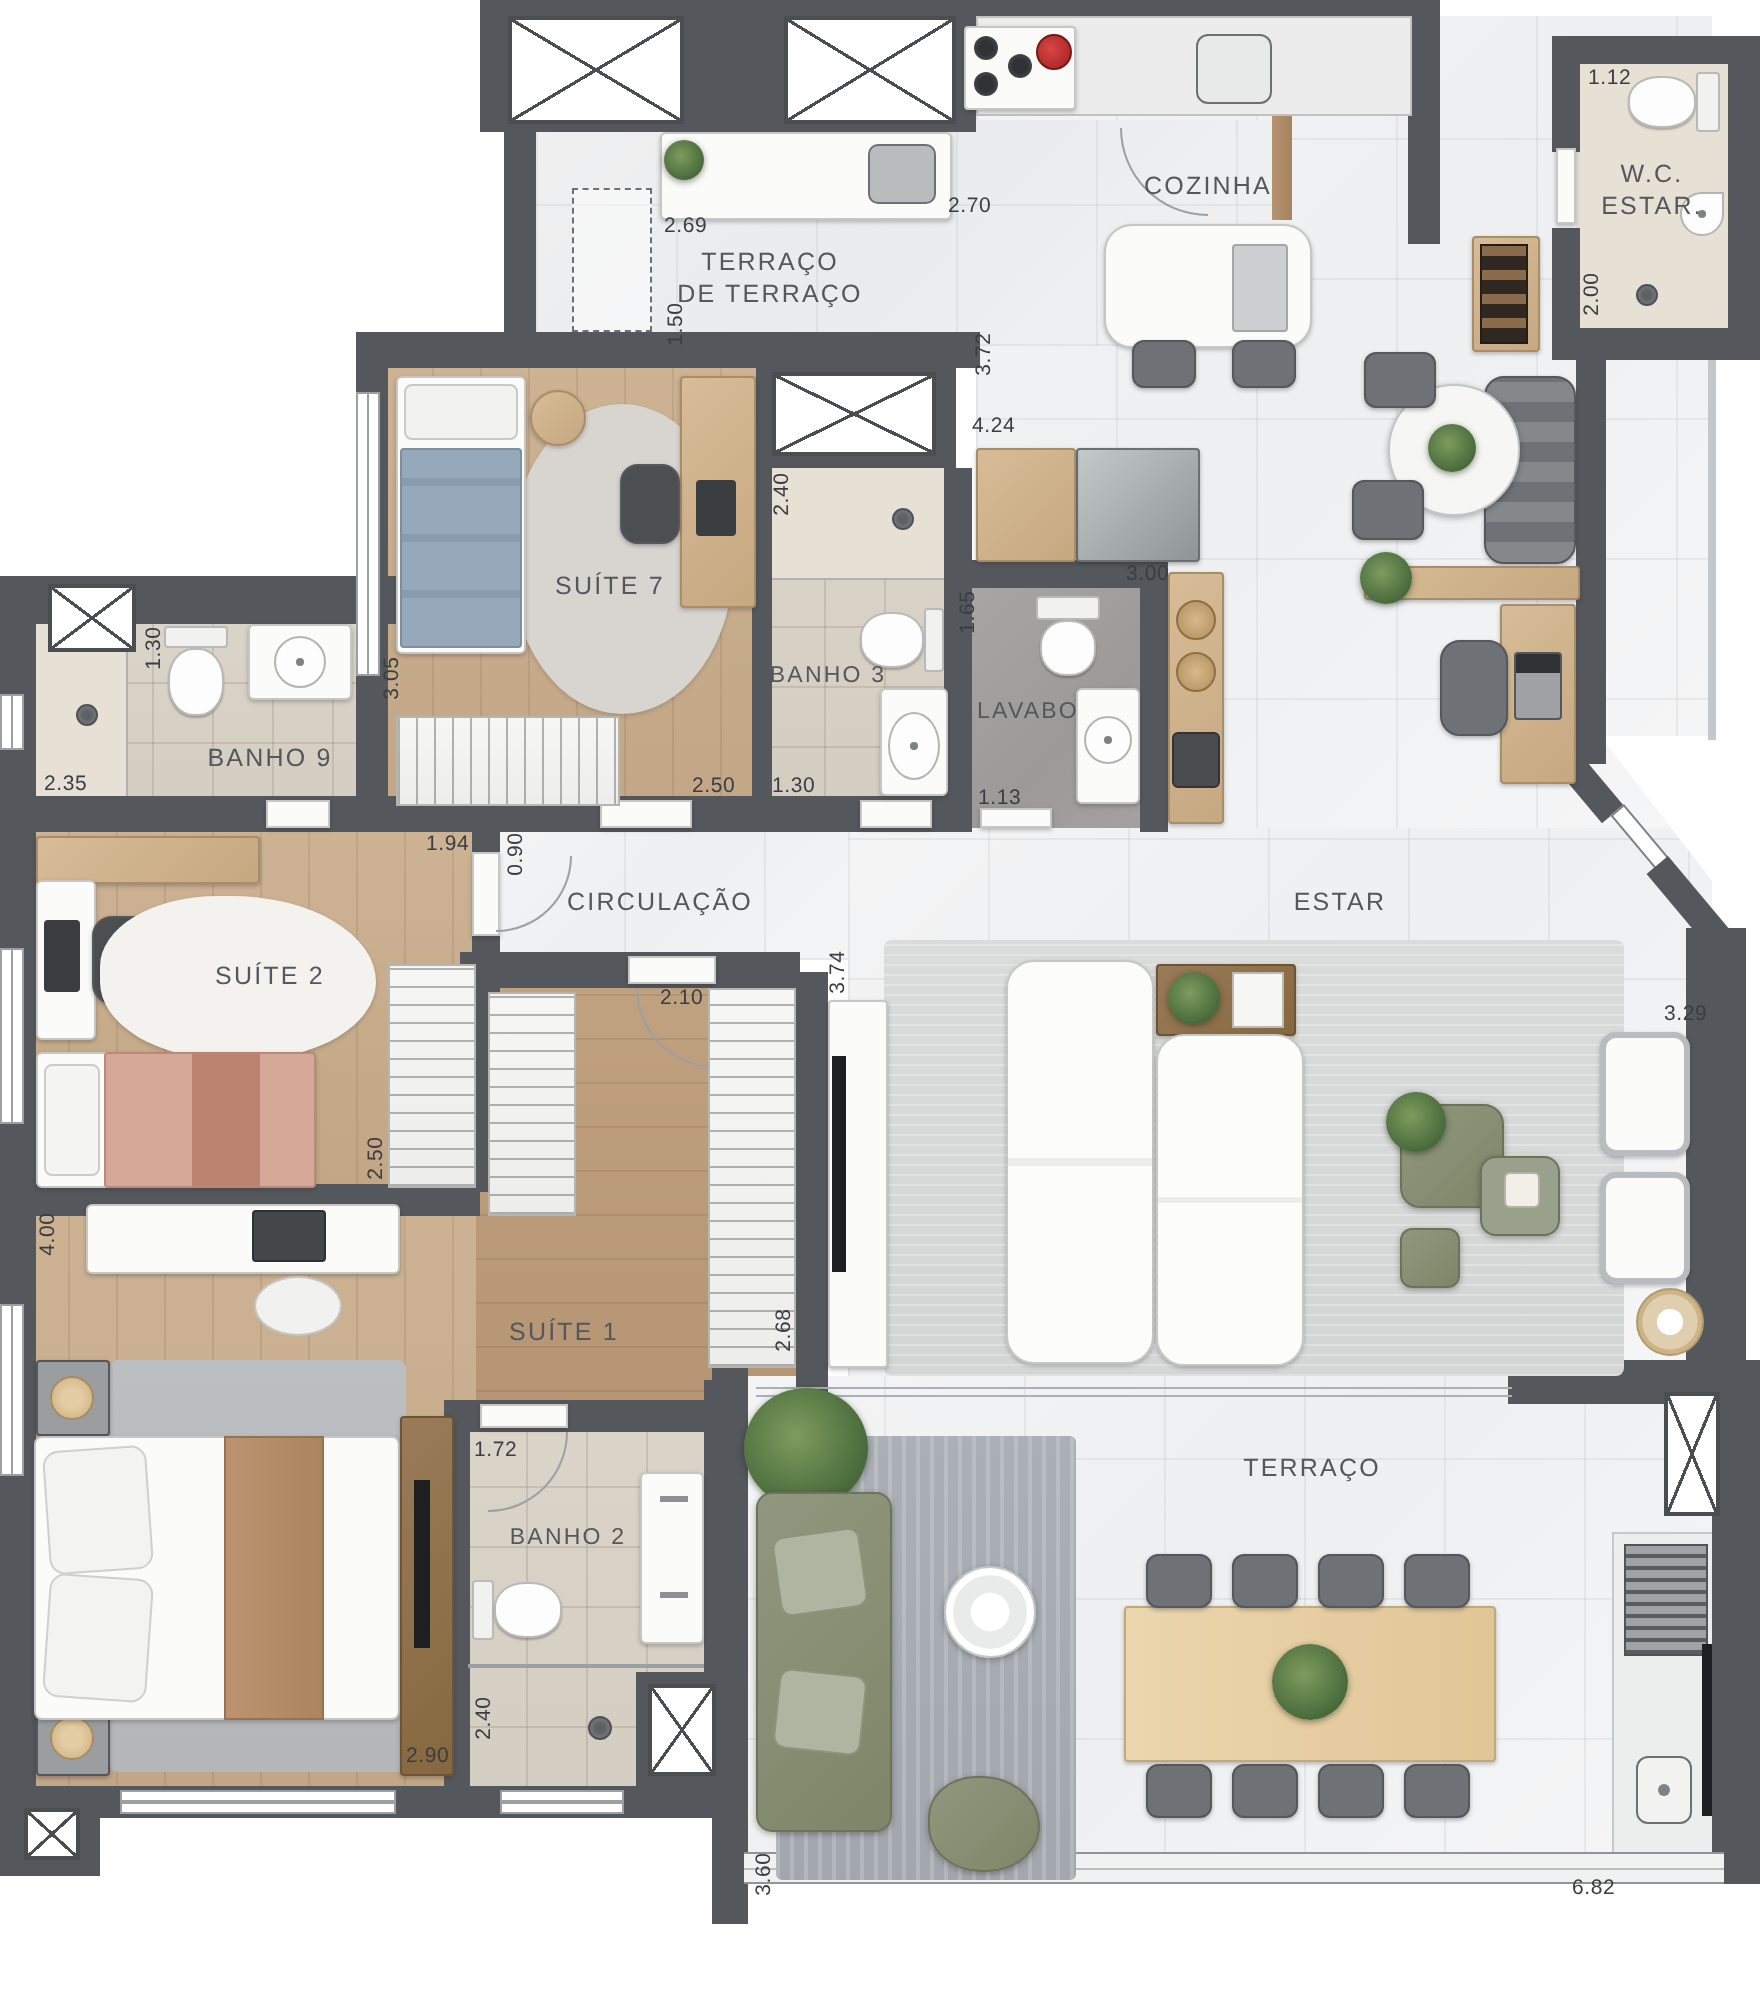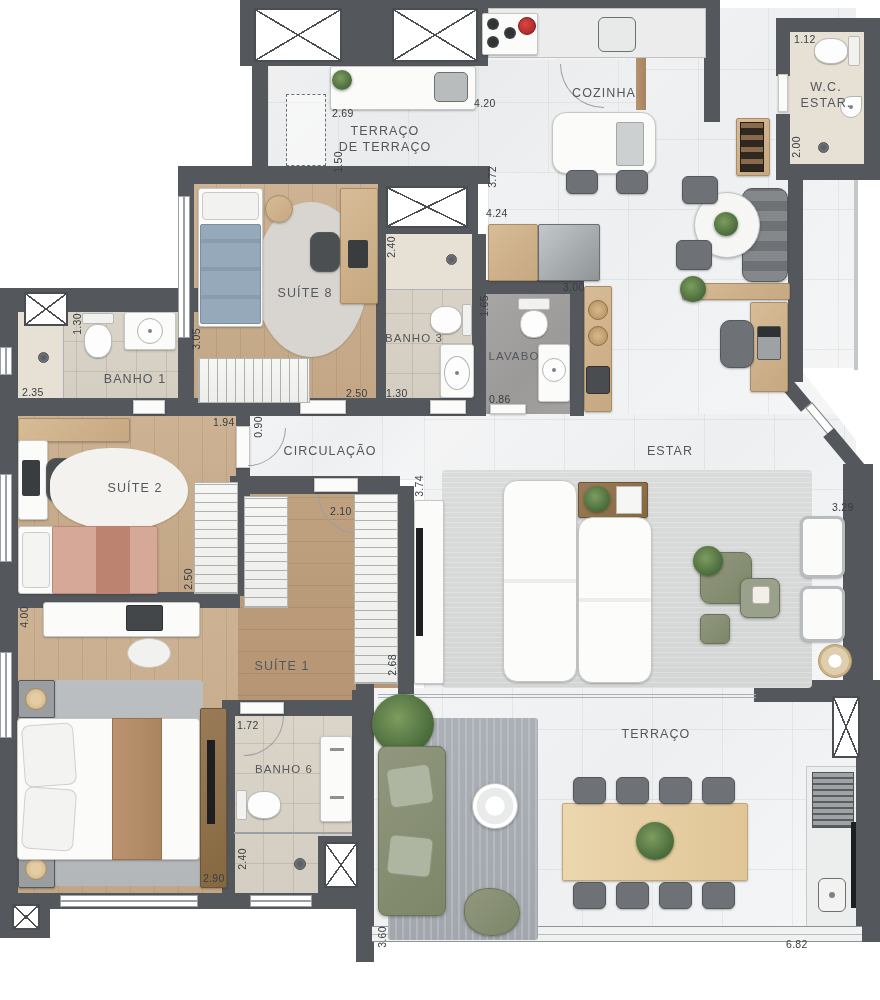--- a/index.html
+++ b/index.html
@@ -303,51 +303,51 @@
   <div class="hatch" style="left:812px;top:772px;width:42px;height:56px"></div>
   <div style="left:818px;top:878px;width:28px;height:34px;background:#f2f2f1;border:1.4px solid #6d7073;border-radius:6px"></div>
   <div style="left:829px;top:892px;width:6px;height:6px;background:#7e8286;border-radius:50%"></div>
   <div style="left:851px;top:822px;width:5px;height:86px;background:#1d1f21"></div>
 
   <div class="rlabel" style="left:385px;top:131px">TERRAÇO</div>
   <div class="rlabel" style="left:385px;top:147px">DE TERRAÇO</div>
   <div class="rlabel" style="left:604px;top:93px">COZINHA</div>
   <div class="rlabel" style="left:826px;top:87px">W.C.</div>
   <div class="rlabel" style="left:826px;top:103px">ESTAR.</div>
-  <div class="rlabel" style="left:305px;top:293px">SUÍTE 8</div>
+  <div class="rlabel" style="left:305px;top:293px">SUÍTE 7</div>
   <div class="rlabel" style="left:414px;top:338px;font-size:11.5px">BANHO 3</div>
   <div class="rlabel" style="left:514px;top:356px;font-size:11.5px">LAVABO</div>
-  <div class="rlabel" style="left:135px;top:379px">BANHO 1</div>
+  <div class="rlabel" style="left:135px;top:379px">BANHO 9</div>
   <div class="rlabel" style="left:330px;top:451px">CIRCULAÇÃO</div>
   <div class="rlabel" style="left:670px;top:451px">ESTAR</div>
   <div class="rlabel" style="left:135px;top:488px">SUÍTE 2</div>
   <div class="rlabel" style="left:282px;top:666px">SUÍTE 1</div>
-  <div class="rlabel" style="left:284px;top:769px;font-size:11.5px">BANHO 6</div>
+  <div class="rlabel" style="left:284px;top:769px;font-size:11.5px">BANHO 2</div>
   <div class="rlabel" style="left:656px;top:734px">TERRAÇO</div>
 
   <div class="dim" style="left:332px;top:107px">2.69</div>
   <div class="dim v" style="left:318px;top:156px">1.50</div>
-  <div class="dim" style="left:474px;top:97px">4.20</div>
+  <div class="dim" style="left:474px;top:97px">2.70</div>
   <div class="dim v" style="left:472px;top:171px">3.72</div>
   <div class="dim" style="left:486px;top:207px">4.24</div>
   <div class="dim" style="left:794px;top:33px">1.12</div>
   <div class="dim v" style="left:776px;top:141px">2.00</div>
   <div class="dim v" style="left:176px;top:333px">3.05</div>
   <div class="dim" style="left:346px;top:387px">2.50</div>
   <div class="dim v" style="left:371px;top:241px">2.40</div>
   <div class="dim" style="left:386px;top:387px">1.30</div>
   <div class="dim v" style="left:57px;top:318px">1.30</div>
   <div class="dim" style="left:22px;top:386px">2.35</div>
   <div class="dim v" style="left:464px;top:300px">1.65</div>
-  <div class="dim" style="left:489px;top:393px">0.86</div>
+  <div class="dim" style="left:489px;top:393px">1.13</div>
   <div class="dim" style="left:563px;top:281px">3.00</div>
   <div class="dim v" style="left:238px;top:421px">0.90</div>
   <div class="dim" style="left:213px;top:416px">1.94</div>
   <div class="dim v" style="left:168px;top:573px">2.50</div>
-  <div class="dim" style="left:330px;top:505px">2.10</div>
+  <div class="dim" style="left:330px;top:493px">2.10</div>
   <div class="dim v" style="left:372px;top:659px">2.68</div>
   <div class="dim v" style="left:399px;top:480px">3.74</div>
   <div class="dim" style="left:832px;top:501px">3.29</div>
   <div class="dim v" style="left:4px;top:611px">4.00</div>
   <div class="dim" style="left:203px;top:872px">2.90</div>
   <div class="dim" style="left:237px;top:719px">1.72</div>
   <div class="dim v" style="left:222px;top:853px">2.40</div>
   <div class="dim v" style="left:362px;top:931px">3.60</div>
   <div class="dim" style="left:786px;top:938px">6.82</div>
 

